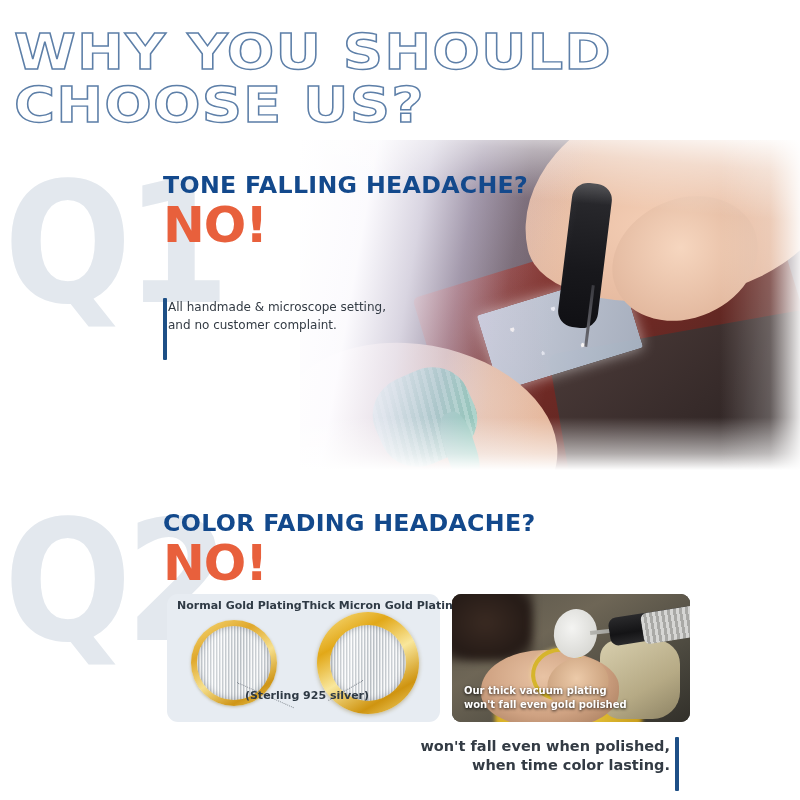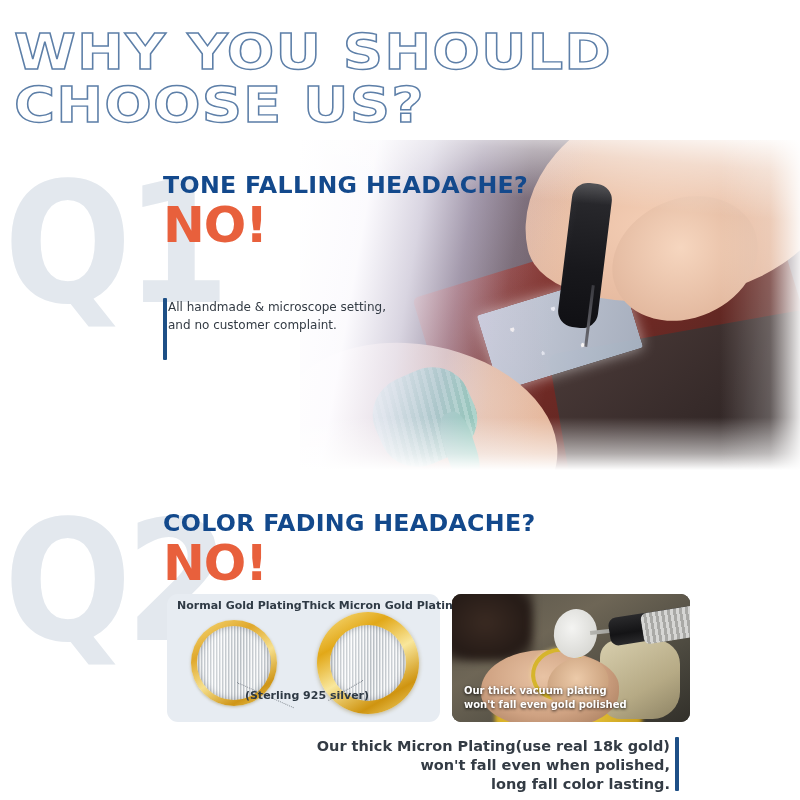--- a/index.html
+++ b/index.html
@@ -357,19 +357,18 @@
     <div class="q2-shaft"></div>
     <div class="q2-handpiece"></div>
     <div class="q2-chuck"></div>
     <div class="q2-caption">
       <div>Our thick vacuum plating</div>
       <div>won't fall even gold polished</div>
     </div>
   </div>
 
   <div class="bottom-note">
-    <div>Our thick Micron Plating(use real 18k gold)</div>
     <div>won't fall even when polished,</div>
-    <div>long fall color lasting.</div>
+    <div>when time color lasting.</div>
   </div>
   <div class="bottom-bar"></div>
 
 </div>
 
 </body></html>

